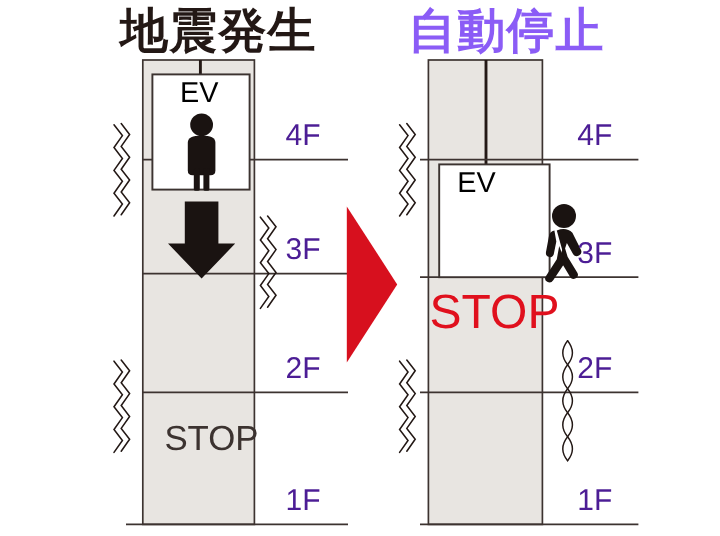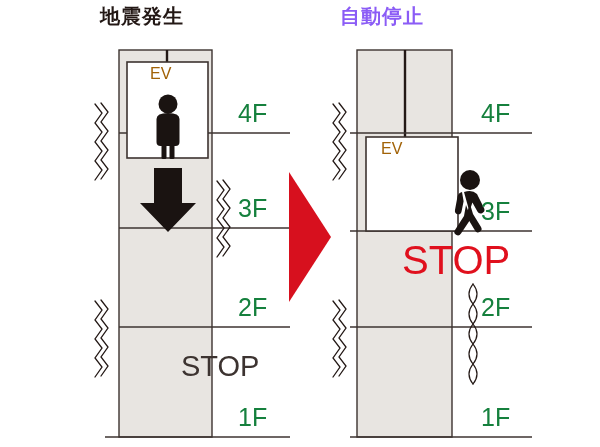--- a/index.html
+++ b/index.html
@@ -23,55 +23,54 @@
   svg.diagram {
     position: absolute;
     left: 0; top: 0;
     width: 600px;
     height: 447px;
     display: block;
   }
   .title {
     position: absolute;
     font-weight: bold;
-    font-size: 20px;
+    font-size: 40px;
     letter-spacing: 1px;
     white-space: nowrap;
     line-height: 1;
   }
   #title-left {
     left: 100px;
     top: 6px;
     color: #231815;
   }
   #title-right {
     left: 340px;
     top: 6px;
     color: #8b5cf6;
   }
   .floor-label {
     position: absolute;
     font-size: 25px;
-    color: #15803d;
+    color: #4c1d95;
     white-space: nowrap;
     line-height: 1;
   }
   .ev-label {
     position: absolute;
-    font-size: 16px;
-    color: #a16207;
+    font-size: 24px;
+    color: #000000;
     white-space: nowrap;
     line-height: 1;
   }
   .stop-label {
     position: absolute;
     font-size: 30px;
     white-space: nowrap;
     line-height: 1;
-    padding-left: 44px;
   }
   #stop-left {
     left: 137px;
     top: 352px;
     color: #3c3330;
     font-size: 29px;
   }
   #stop-right {
     left: 358px;
     top: 240px;

